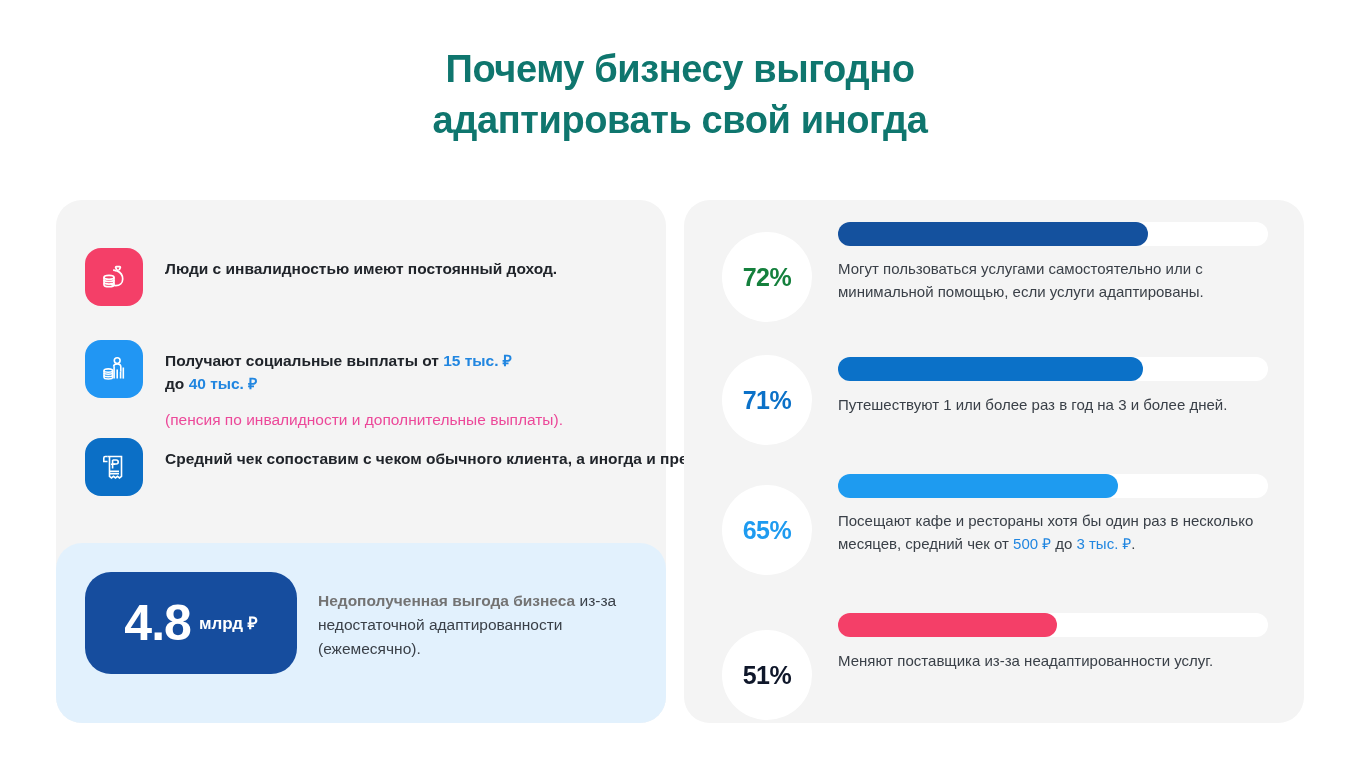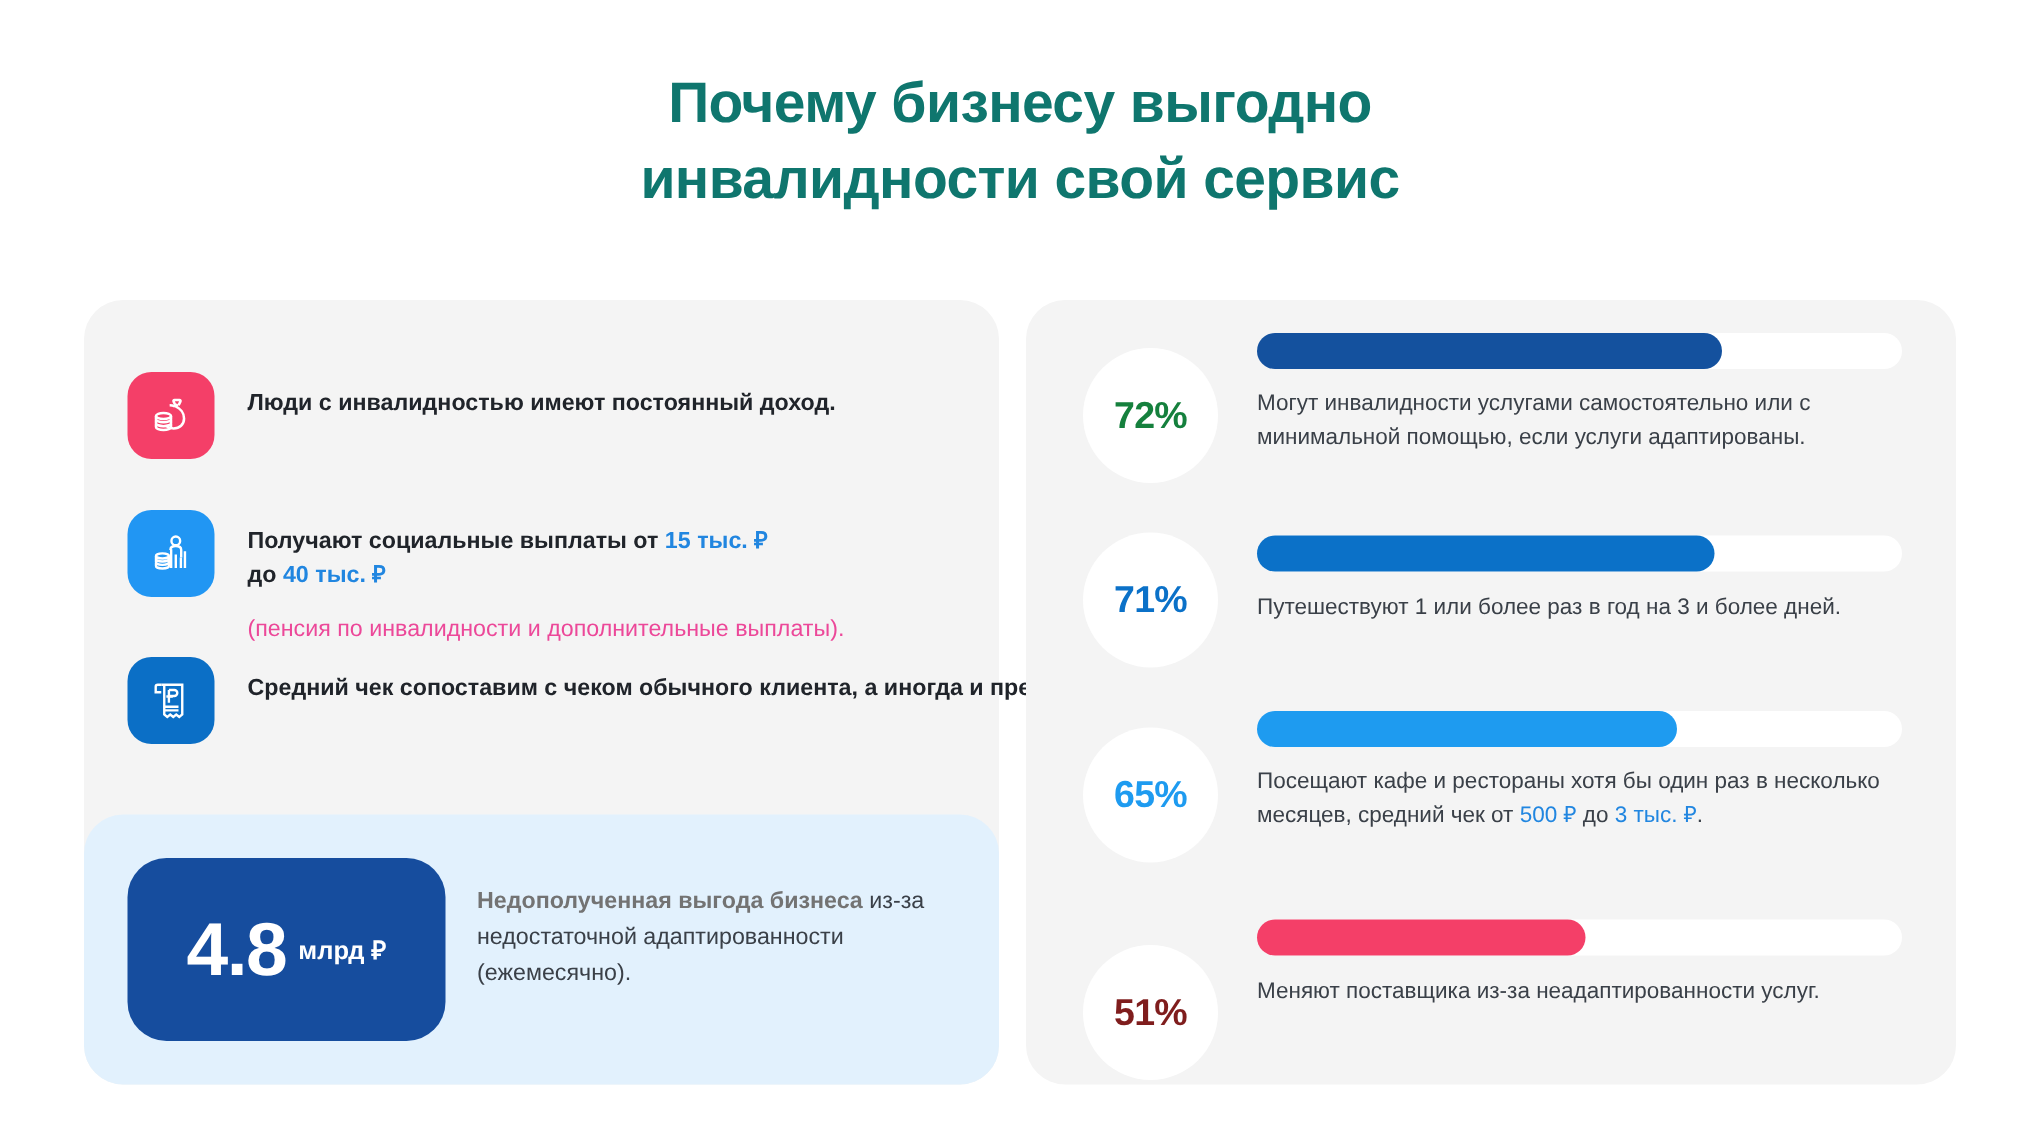--- a/index.html
+++ b/index.html
@@ -80,21 +80,21 @@
     width:610px; height:180px;
     background:#E2F1FD;
     border-bottom-left-radius:26px;
     border-bottom-right-radius:26px;
     border-top-left-radius:26px;
     border-top-right-radius:26px;
   }
   .big-badge {
     position:absolute;
     left:29px; top:29px;
-    width:212px; height:122px;
+    width:212px; height:102px;
     background:#164D9E;
     border-radius:26px;
     display:flex;
     align-items:center;
     justify-content:center;
     gap:8px;
   }
   .big-num {
     color:#ffffff;
     font-size:50px;
@@ -172,21 +172,21 @@
   #stat-3 .bar-fill  { width:51%; background:#F43F68; }
   #stat-3 .stat-text { left:838px; top:650px; width:440px; }
 </style>
 </head>
 <body>
 
 <div class="stage">
 
   <h1 class="title" style="color: #0f766e;">
     <span class="ln">Почему бизнесу выгодно</span>
-    <span class="ln">инвалидности свой сервис</span>
+    <span class="ln">адаптировать свой иногда</span>
   </h1>
 
   <div class="panel-left"></div>
 
   <div class="feature" id="feature-0">
     <div class="feat-icon ic-pink" style="background: rgb(244, 63, 104);">
       <svg width="34" height="34" viewBox="0 0 34 34" fill="none" stroke="#ffffff" stroke-width="1.7">
         <path d="M21.5 9.5c-.8.8-1.4 1.4-1.4 1.4 3 1.3 5.6 4.4 5.6 8.1 0 4.2-3 6.6-7 6.6-2 0-3.7-.6-4.9-1.6"></path>
         <path d="M19.5 10.9c-1.1-.5-2.3-.7-3.4-.7"></path>
         <path d="M19.9 10.2l-1.2-2.6c-.2-.4.1-.9.6-.9h3.4c.5 0 .8.5.6.9l-1.2 2.6"></path>
@@ -246,40 +246,40 @@
     </div>
   </div>
 
   <div class="panel-right"></div>
 
   <div class="stat" id="stat-0">
     <div class="stat-circle" style="color: #15803d; text-align: center;">72%</div>
     <div class="bar-track">
       <div class="bar-fill" style="width: 72%; background: rgb(20, 81, 158);"></div>
     </div>
-    <div class="stat-text">Могут инвалидности услугами самостоятельно или с минимальной помощью, если услуги адаптированы.</div>
+    <div class="stat-text">Могут пользоваться услугами самостоятельно или с минимальной помощью, если услуги адаптированы.</div>
   </div>
 
   <div class="stat" id="stat-1">
     <div class="stat-circle" style="color: rgb(11, 113, 200);">71%</div>
     <div class="bar-track">
       <div class="bar-fill" style="width: 71%; background: rgb(11, 113, 200);"></div>
     </div>
     <div class="stat-text">Путешествуют 1 или более раз в год на 3 и более дней.</div>
   </div>
 
   <div class="stat" id="stat-2">
     <div class="stat-circle" style="color: rgb(30, 155, 240);">65%</div>
     <div class="bar-track">
       <div class="bar-fill" style="width: 65%; background: rgb(30, 155, 240);"></div>
     </div>
     <div class="stat-text"><span>Посещают кафе и рестораны хотя бы один раз в несколько месяцев, средний чек от </span><span class="accent">500 ₽</span><span> до </span><span class="accent">3 тыс. ₽</span><span>.</span></div>
   </div>
 
   <div class="stat" id="stat-3">
-    <div class="stat-circle" style="color: #7f1d1d;">51%</div>
+    <div class="stat-circle" style="color: #0f172a;">51%</div>
     <div class="bar-track">
       <div class="bar-fill" style="width: 51%; background: rgb(244, 63, 104);"></div>
     </div>
     <div class="stat-text">Меняют поставщика из-за неадаптированности услуг.</div>
   </div>
 
 </div>
 
 </body></html>

